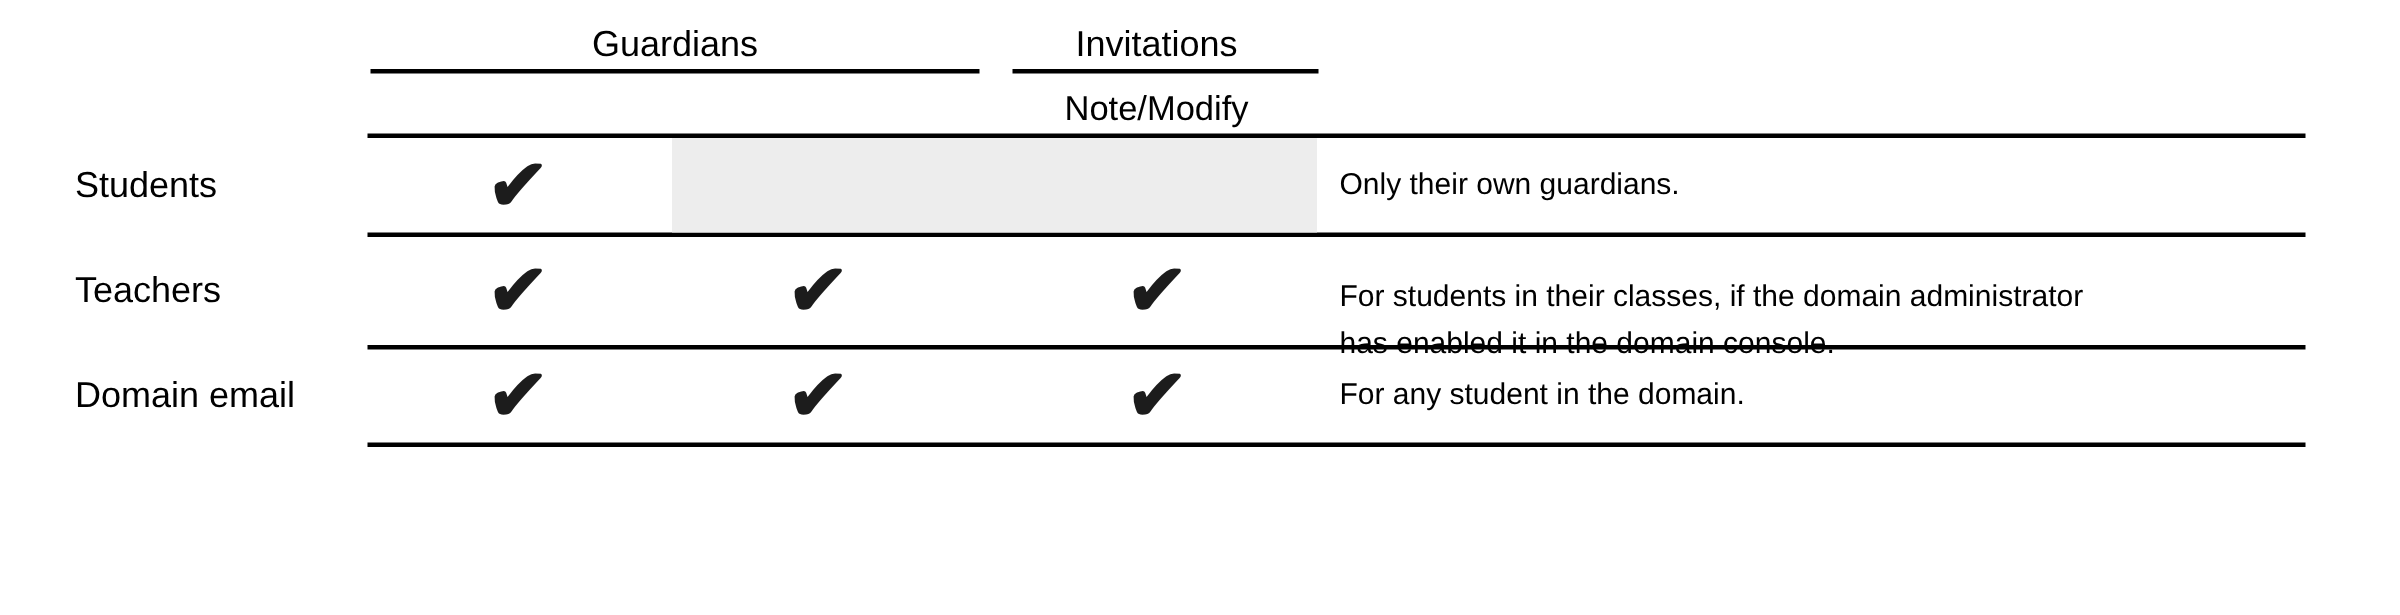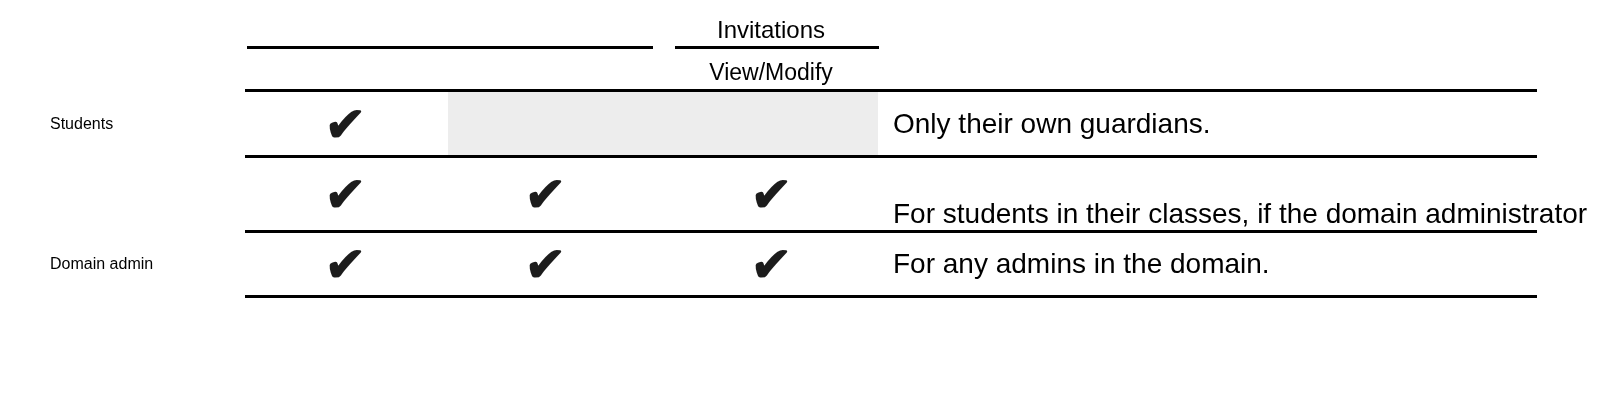--- a/index.html
+++ b/index.html
@@ -41,29 +41,29 @@
     position: absolute;
     display: flex;
     align-items: center;
     justify-content: center;
   }
   .label-cell {
     position: absolute;
     display: flex;
     align-items: center;
     padding-left: 50px;
-    font-size: 16px;
+    font-size: 24px;
   }
   .note-cell {
     position: absolute;
     left: 893px;
     width: 660px;
     display: flex;
     align-items: center;
-    font-size: 28px;
+    font-size: 20px;
     line-height: 31px;
   }
   .note-lines { white-space: nowrap; margin-top: 40px; }
   .check {
     font-size: 48px;
     font-weight: bold;
     color: #1c1c1c;
     transform: skewX(-4deg);
   }
   
@@ -80,61 +80,64 @@
     top: 348px;
     font-size: 23px;
     white-space: nowrap;
   }
 </style>
 </head>
 <body>
 
 <div class="stage">
 
+  <div class="txt center" style="left:245px; top:16px; width:410px; font-size:24px;">Guardians</div>
   <div class="txt center" style="left:660px; top:16px; width:222px; font-size:24px;text-align:center;">Invitations</div>
 
   <div class="rule" style="left:247px; top:46px; width:406px;"></div>
   <div class="rule" style="left:675px; top:46px; width:204px;"></div>
 
-  <div class="txt center col-viewmod" style="top:58px;">View/Modify</div>
+  <div class="txt center col-viewmod" style="top:58px;">Note/Modify</div>
 
   <div class="rule" style="left:245px; top:89px;  width:1292px;"></div>
   <div class="rule" style="left:245px; top:155px; width:1292px;"></div>
   <div class="rule" style="left:245px; top:230px; width:1292px;"></div>
   <div class="rule" style="left:245px; top:295px; width:1292px;"></div>
 
   <div class="disabled-cell"></div>
 
   <div class="label-cell row-1" style="left:0; width:245px;">Students</div>
   <div class="cell row-1 col-view">
     <span class="check">✔</span>
   </div>
   <div class="note-cell row-1">Only their own guardians.</div>
 
+  <div class="label-cell row-2" style="left:0; width:245px;">Teachers</div>
   <div class="cell row-2 col-view">
     <span class="check">✔</span>
   </div>
   <div class="cell row-2 col-modify">
     <span class="check">✔</span>
   </div>
   <div class="cell row-2 col-viewmod">
     <span class="check">✔</span>
   </div>
   <div class="note-cell row-2">
     <div class="note-lines">
       <div>For students in their classes, if the domain administrator</div>
+      <div>has enabled it in the domain console.</div>
     </div>
   </div>
 
-  <div class="label-cell row-3" style="left:0; width:245px;">Domain admin</div>
+  <div class="label-cell row-3" style="left:0; width:245px;">Domain email</div>
   <div class="cell row-3 col-view">
     <span class="check">✔</span>
   </div>
   <div class="cell row-3 col-modify">
     <span class="check">✔</span>
   </div>
   <div class="cell row-3 col-viewmod">
     <span class="check">✔</span>
   </div>
-  <div class="note-cell row-3">For any admins in the domain.</div>
+  <div class="note-cell row-3">For any student in the domain.</div>
 
 
 </div>
 
 </body></html>

